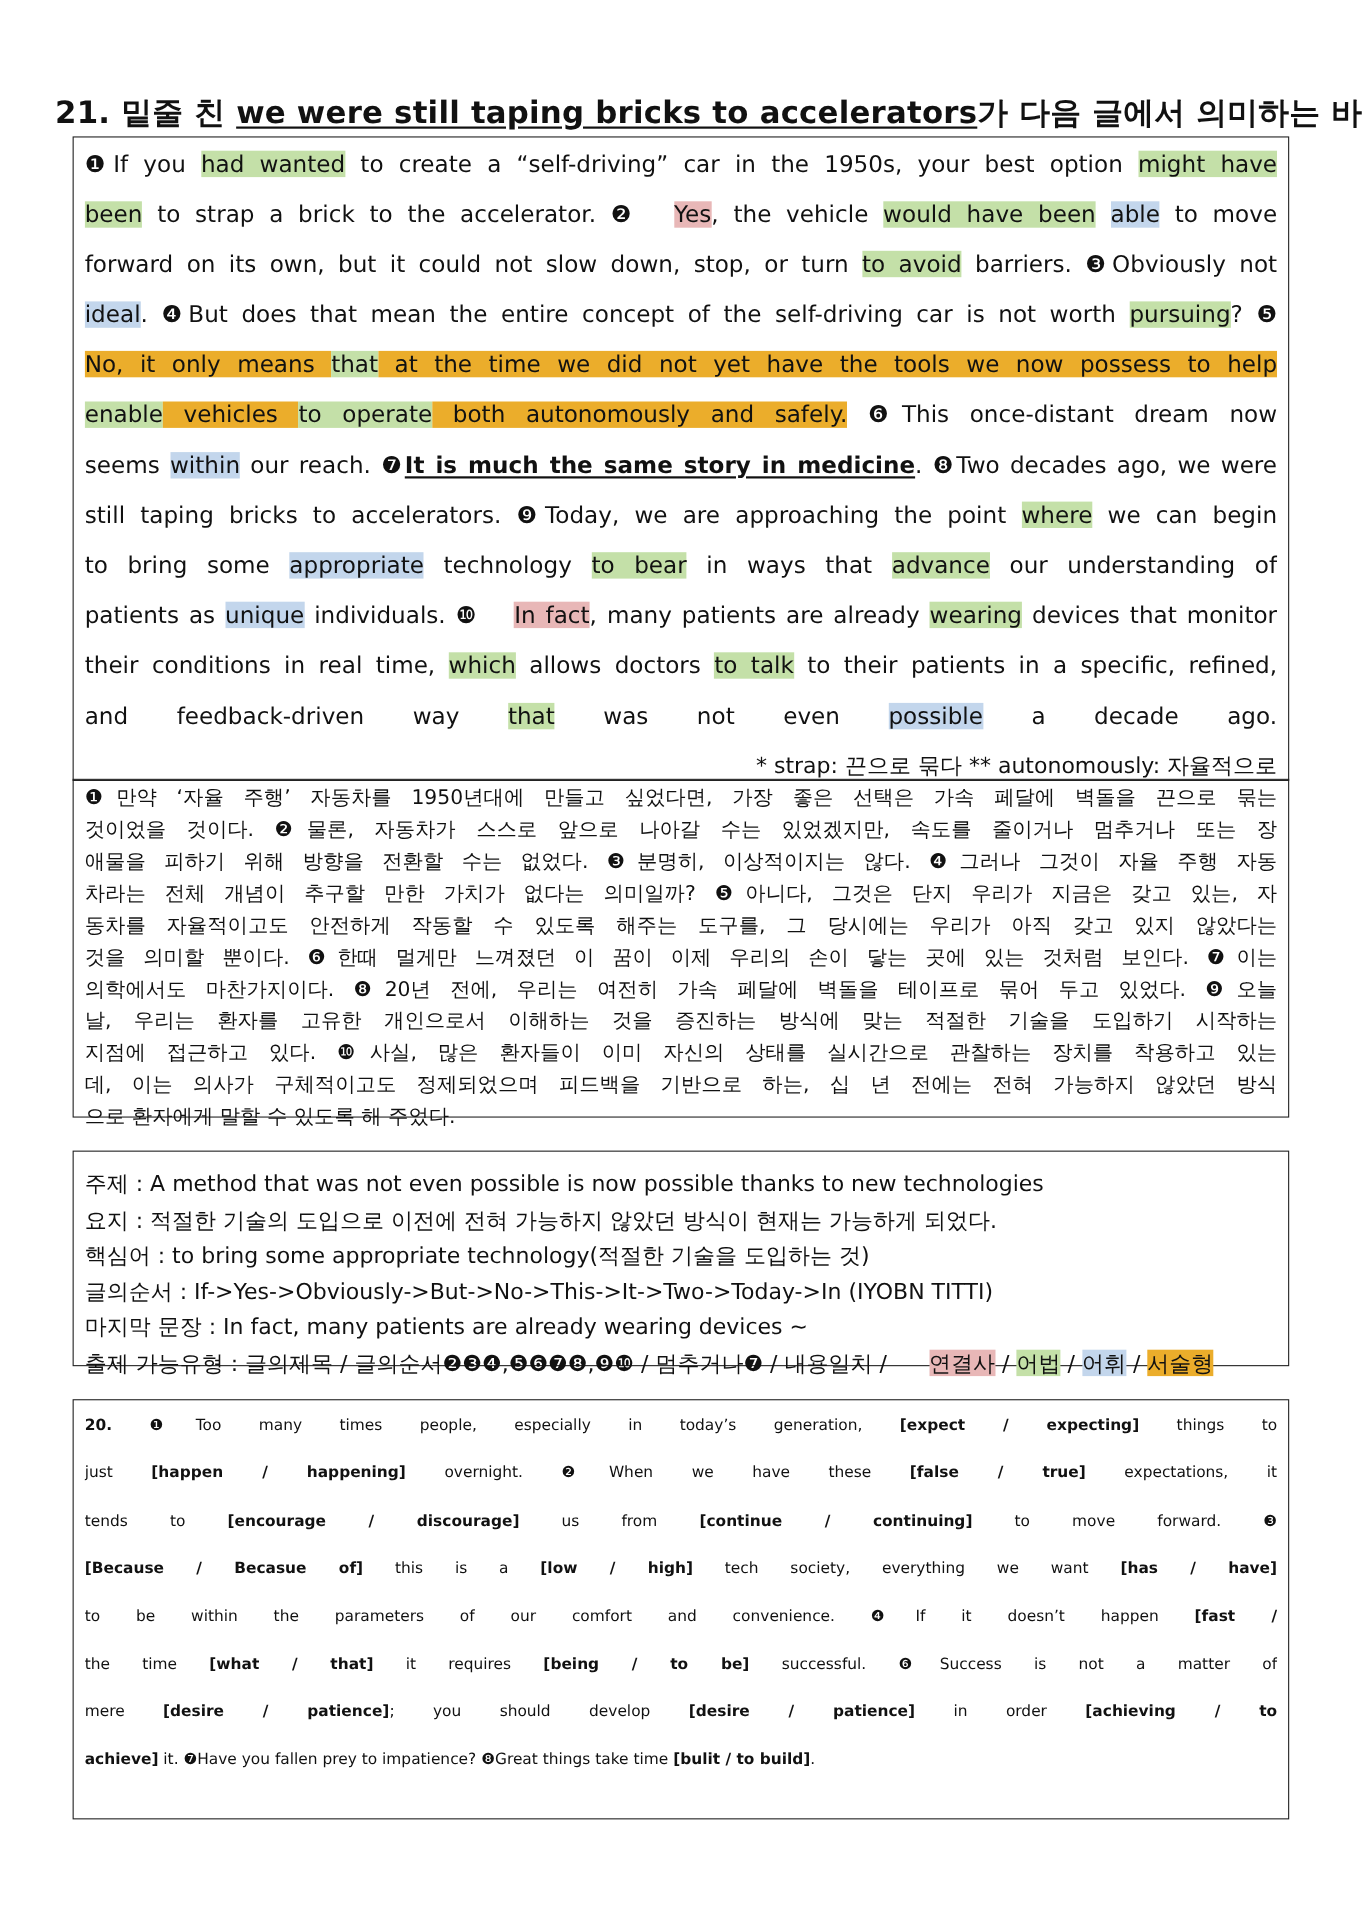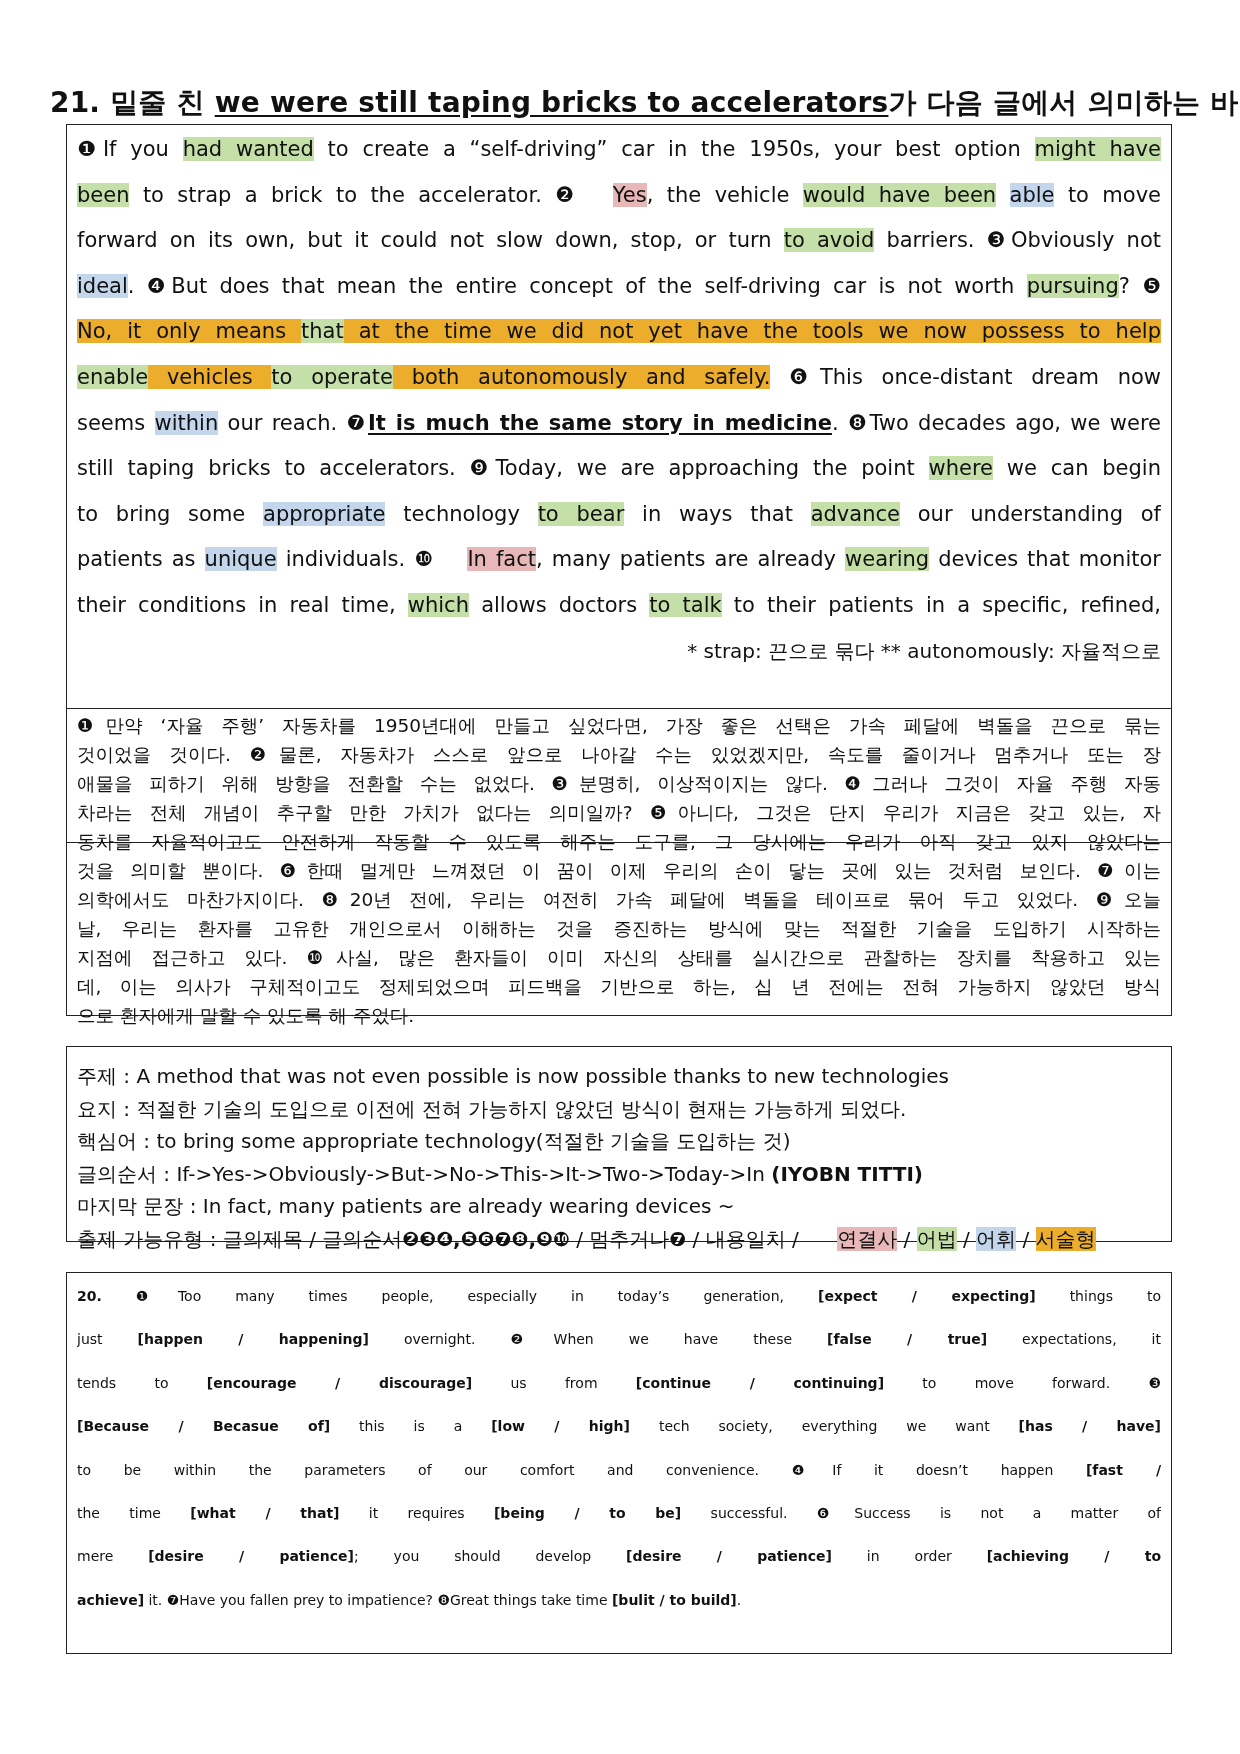--- a/index.html
+++ b/index.html
@@ -1,33 +1,33 @@
 <!DOCTYPE html>
 <html><head>
 <meta charset="utf-8">
 <style>
   html, body { margin: 0; padding: 0; background: #ffffff; }
   body { width: 1240px; height: 1754px; position: relative; font-family: "DejaVu Sans", "Liberation Sans", sans-serif; color: #111; }
   .title { position: absolute; left: 50px; top: 84px; font-size: 28px; font-weight: bold; letter-spacing: 0.2px; white-space: nowrap; }
   .title .ul { text-decoration: underline; text-underline-offset: 3px; }
   .box { position: absolute; left: 66px; width: 1106px; border: 1.5px solid #222; box-sizing: border-box; }
-  .passage { top: 124px; height: 719px; padding: 2px 10px 11px 10px; font-size: 21px; line-height: 45.6px; text-align: justify; text-align-last: justify; }
+  .passage { top: 124px; height: 586px; padding: 2px 10px 11px 10px; font-size: 21px; line-height: 45.6px; text-align: justify; text-align-last: justify; }
   .passage .line { display: block; height: 45.6px; white-space: nowrap; text-align: justify; text-align-last: justify; overflow: hidden; }
   .passage .note { text-align: right; text-align-last: right; font-size: 20px; }
   .hl-g { background: #c4e0a8; }
   .hl-b { background: #c3d6ec; }
   .hl-r { background: #e8b7b7; margin-left: 32px; }
   .hl-o { background: #ebad2b; }
   .under { text-decoration: underline; font-weight: bold; text-underline-offset: 3px; }
   .trans { top: 708px; height: 308px; padding: 2px 10px; font-size: 18.5px; line-height: 29px; }
   .trans .line { display: block; height: 29px; white-space: nowrap; text-align: justify; text-align-last: justify; overflow: hidden; }
   .trans .line.last { text-align: center; text-align-last: left; }
   .summary { top: 1046px; height: 196px; padding: 13px 10px; font-size: 20px; line-height: 32.5px; }
   .summary .row { display: block; height: 32.5px; white-space: nowrap; }
-  .summary b { font-weight: bold; }
+  .summary b { font-weight: normal; }
   .quiz { top: 1272px; height: 382px; padding: 2px 10px; font-size: 14px; line-height: 43.4px; }
   .quiz .line { display: block; height: 43.4px; white-space: nowrap; text-align: justify; text-align-last: justify; overflow: hidden; }
   .quiz .line.last { text-align: left; text-align-last: left; }
   .quiz b { font-weight: bold; }
 </style>
 </head>
 <body>
 
 <div class="title">
   <span>21.</span>
@@ -41,20 +41,21 @@
       <span class="line"><span class="hl-g">been</span><span> to strap a brick to the accelerator. ❷</span><span class="hl-r">Yes</span><span>, the vehicle </span><span class="hl-g">would have been</span><span> </span><span class="hl-b">able</span><span> to move</span></span>
       <span class="line"><span>forward on its own, but it could not slow down, stop, or turn </span><span class="hl-g">to avoid</span><span> barriers. ❸Obviously not</span></span>
       <span class="line"><span class="hl-b">ideal</span><span>. ❹But does that mean the entire concept of the self-driving car is not worth </span><span class="hl-g">pursuing</span><span>? ❺</span></span>
       <span class="line"><span class="hl-o">No, it only means </span><span class="hl-g">that</span><span class="hl-o"> at the time we did not yet have the tools we now possess to help</span></span>
       <span class="line"><span class="hl-g">enable</span><span class="hl-o"> vehicles </span><span class="hl-g">to operate</span><span class="hl-o"> both autonomously and safely.</span><span> ❻This once-distant dream now</span></span>
       <span class="line"><span>seems </span><span class="hl-b">within</span><span> our reach. ❼</span><span class="under">It is much the same story in medicine</span><span>. ❽Two decades ago, we were</span></span>
       <span class="line"><span>still taping bricks to accelerators. ❾Today, we are approaching the point </span><span class="hl-g">where</span><span> we can begin</span></span>
       <span class="line"><span>to bring some </span><span class="hl-b">appropriate</span><span> technology </span><span class="hl-g">to bear</span><span> in ways that </span><span class="hl-g">advance</span><span> our understanding of</span></span>
       <span class="line"><span>patients as </span><span class="hl-b">unique</span><span> individuals. ❿</span><span class="hl-r">In fact</span><span>, many patients are already </span><span class="hl-g">wearing</span><span> devices that monitor</span></span>
       <span class="line"><span>their conditions in real time, </span><span class="hl-g">which</span><span> allows doctors </span><span class="hl-g">to talk</span><span> to their patients in a specific, refined,</span></span>
+      <span class="line"><span>and feedback-driven way </span><span class="hl-g">that</span><span> was not even </span><span class="hl-b">possible</span><span> a decade ago.</span></span>
     </div>
   <span class="line note">* strap: 끈으로 묶다 ** autonomously: 자율적으로</span>
 </div>
 
 <div class="box trans">
   <div id="trans-lines">
       <span class="line">❶만약 ‘자율 주행’ 자동차를 1950년대에 만들고 싶었다면, 가장 좋은 선택은 가속 페달에 벽돌을 끈으로 묶는</span>
       <span class="line">것이었을 것이다. ❷물론, 자동차가 스스로 앞으로 나아갈 수는 있었겠지만, 속도를  줄이거나 멈추거나 또는 장</span>
       <span class="line">애물을 피하기 위해 방향을 전환할 수는 없었다. ❸분명히, 이상적이지는 않다. ❹그러나 그것이 자율 주행 자동</span>
       <span class="line">차라는 전체 개념이 추구할 만한 가치가 없다는 의미일까? ❺아니다, 그것은 단지 우리가 지금은 갖고 있는, 자</span>

